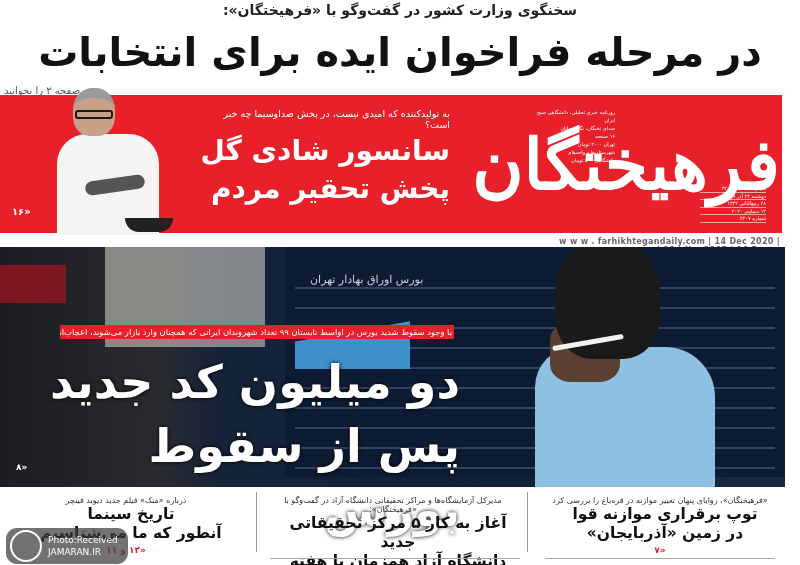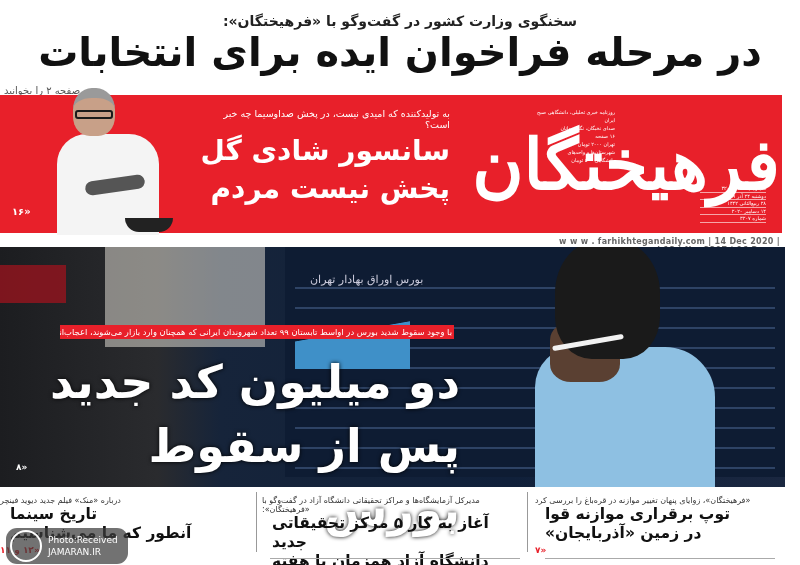--- a/index.html
+++ b/index.html
@@ -1,19 +1,19 @@
 <!DOCTYPE html>
 <html><head>
 <meta charset="utf-8">
 <style>
   * { box-sizing: border-box; margin: 0; padding: 0; }
   html, body { width: 800px; height: 565px; overflow: hidden; background: #ffffff; }
   body { position: relative; font-family: "DejaVu Sans", sans-serif; direction: rtl; color: #111; }
 
-  .kicker-top { position: absolute; top: 2px; left: 0; width: 800px; text-align: center; font-size: 14px; font-weight: bold; color: #222; margin-top: 11px; }
+  .kicker-top { position: absolute; top: 2px; left: 0; width: 800px; text-align: center; font-size: 14px; font-weight: bold; color: #222; }
   .headline-top { position: absolute; top: 24px; left: 0; width: 800px; text-align: center; font-size: 40px; font-weight: bold; color: #111; letter-spacing: -1px; line-height: 56px; }
   .page-ref { position: absolute; top: 85px; left: 4px; font-size: 10px; color: #555; }
 
   .red-band { position: absolute; top: 95px; left: 0; width: 782px; height: 138px; background: #e8202a; }
   .red-right-edge { position: absolute; top: 95px; left: 782px; width: 18px; height: 138px; background: #fff; }
 
   .promo-photo { position: absolute; top: 88px; left: 55px; width: 110px; height: 147px; }
   .chef-head { position: absolute; top: 0; left: 18px; width: 42px; height: 48px; background: #c8a088; border-radius: 45% 45% 40% 40%; border-top: 10px solid #9a9a9a; }
   .chef-glasses { position: absolute; top: 22px; left: 20px; width: 38px; height: 9px; border: 2px solid #1a1a1a; border-radius: 3px; }
   .chef-body { position: absolute; top: 46px; left: 2px; width: 102px; height: 101px; background: #f4f4f4; border-radius: 30px 30px 0 0; }
@@ -40,21 +40,21 @@
   .man-neck { position: absolute; top: 75px; left: 550px; width: 70px; height: 60px; background: #5a4032; border-radius: 30%; }
   .man-body { position: absolute; top: 100px; left: 535px; width: 180px; height: 140px; background: #8ec0e2; border-radius: 40px 50px 0 0; }
   .man-mask-strap { position: absolute; top: 93px; left: 552px; width: 72px; height: 5px; background: #f2f2f2; border-radius: 3px; transform: rotate(-10deg); }
   .window-light { position: absolute; top: 0; left: 105px; width: 160px; height: 100px; background: #dcd8d0; opacity: 0.55; }
   .badge-corner { position: absolute; top: 18px; left: 0; width: 66px; height: 38px; background: rgba(150,20,30,0.8); }
 
   .main-kicker { position: absolute; top: 325px; left: 60px; width: 394px; height: 14px; background: #e8202a; color: #fff; font-size: 8.4px; text-align: right; line-height: 14px; padding-right: 2px; white-space: nowrap; overflow: hidden; }
   .main-headline { position: absolute; top: 350px; left: 40px; width: 420px; text-align: right; color: #fff; font-size: 46px; font-weight: bold; line-height: 64px; text-shadow: 0 0 4px #000; }
   .page-num-main { position: absolute; top: 462px; left: 16px; color: #fff; font-size: 9px; font-weight: bold; }
 
-  .bottom-col { position: absolute; top: 490px; height: 75px; text-align: left; }
+  .bottom-col { position: absolute; top: 490px; height: 75px; text-align: center; }
   .col-divider { position: absolute; top: 492px; width: 1px; height: 60px; background: #999; }
   .bottom-kicker { font-size: 8px; color: #333; margin-top: 6px; }
   .bottom-headline { font-size: 15.5px; font-weight: bold; color: #111; line-height: 19px; margin-top: 0; padding-left: 10px; }
   .bottom-pagenum { font-size: 9px; color: #e8202a; font-weight: bold; margin-top: 2px; }
   .rule { position: absolute; top: 558px; height: 1px; background: #aaa; }
 
   .watermark { position: absolute; top: 528px; left: 6px; width: 122px; height: 36px; background: rgba(60,60,60,0.72); direction: ltr; border-radius: 11px; }
   .wm-circle { position: absolute; top: 2px; left: 4px; width: 32px; height: 32px; border: 2px solid #fff; border-radius: 50%; }
   .wm-text { position: absolute; top: 6px; left: 42px; font-size: 9px; color: #fff; line-height: 12px; font-family: "DejaVu Sans", sans-serif; }
 </style>
@@ -72,21 +72,21 @@
   <div class="chef-body"></div>
   <div class="chef-head"></div>
   <div class="chef-glasses"></div>
   <div class="chef-arms"></div>
   <div class="chef-bowl"></div>
 </div>
 <div class="page-num-promo">«۱۶</div>
 <div class="promo-kicker">به تولیدکننده که امیدی نیست، در پخش صداوسیما چه خبر است؟</div>
 <div class="promo-headline">
   <div>سانسور شادی گل</div>
-  <div>پخش نیست مردم</div>
+  <div>پخش تحقیر مردم</div>
 </div>
 
 <div class="masthead-info">
   <div>روزنامه خبری تحلیلی، دانشگاهی صبح ایران</div>
   <div>صدای نخبگان، نگاه جوانان</div>
   <div>۱۶ صفحه</div>
   <div>تهران ۲۰۰۰ تومان</div>
   <div>شهرستان‌ها و واحدهای</div>
   <div>دانشگاهی ۵۰۰ تومان</div>
 </div>

